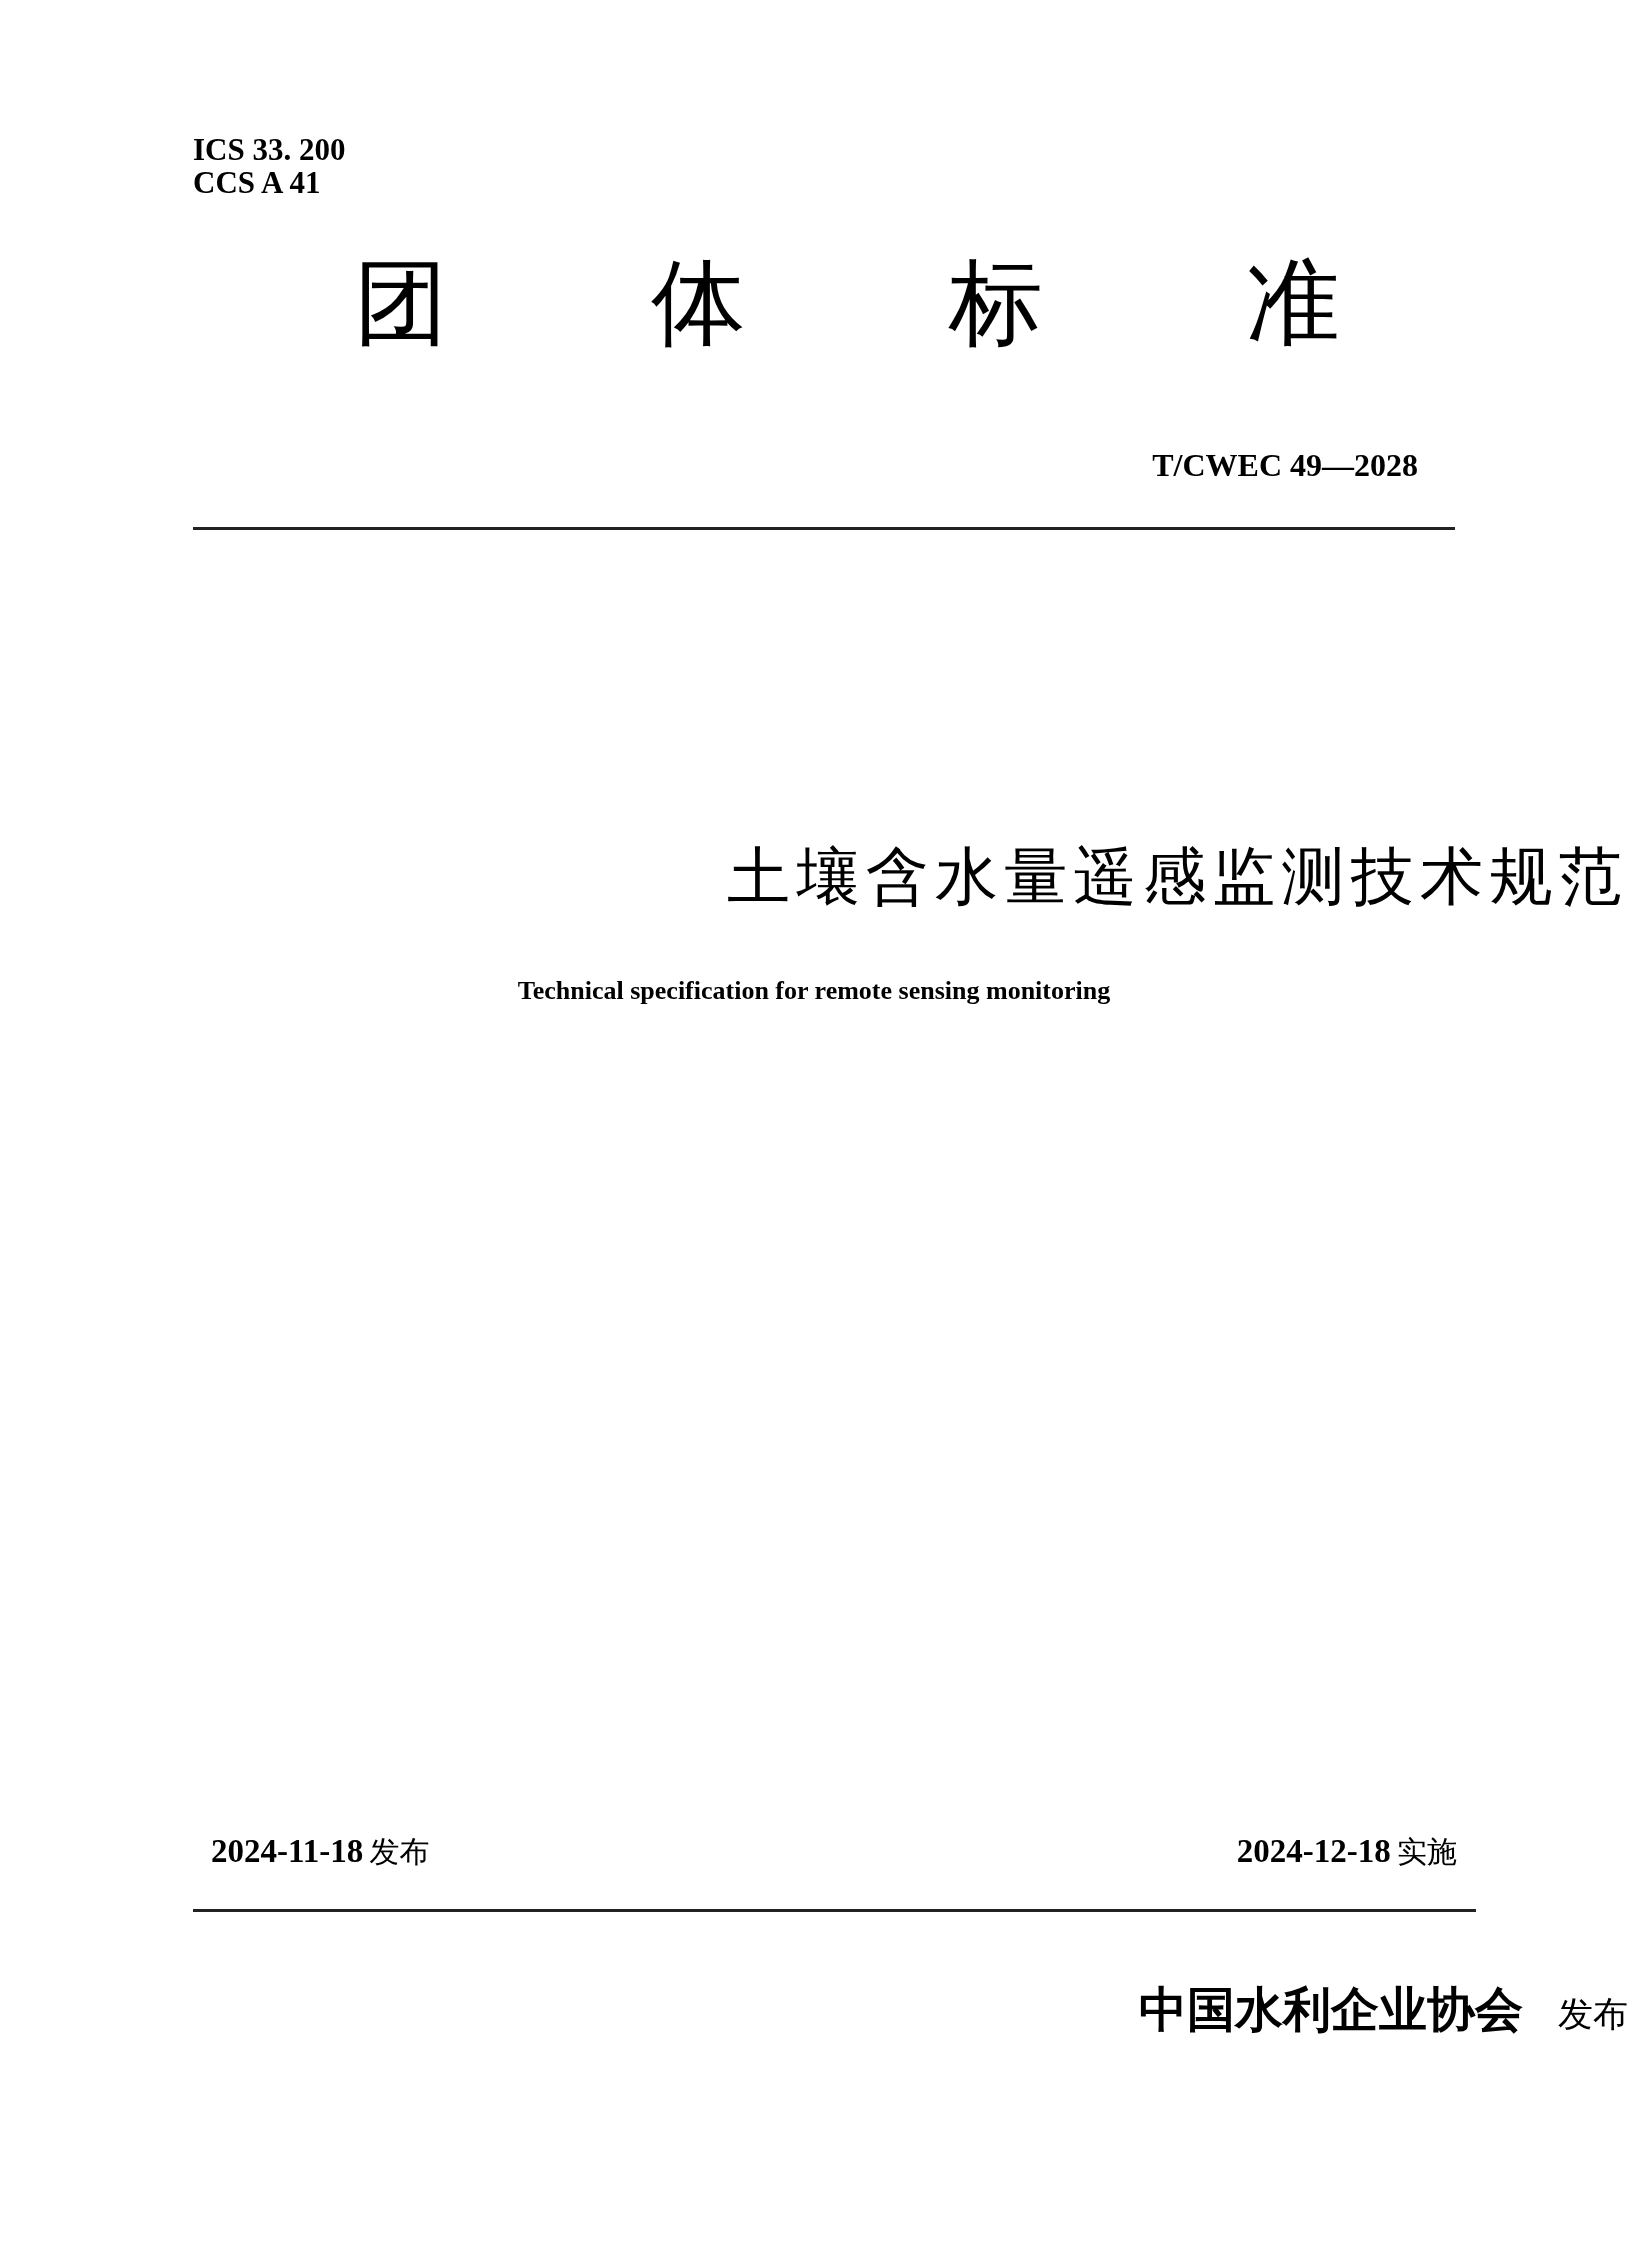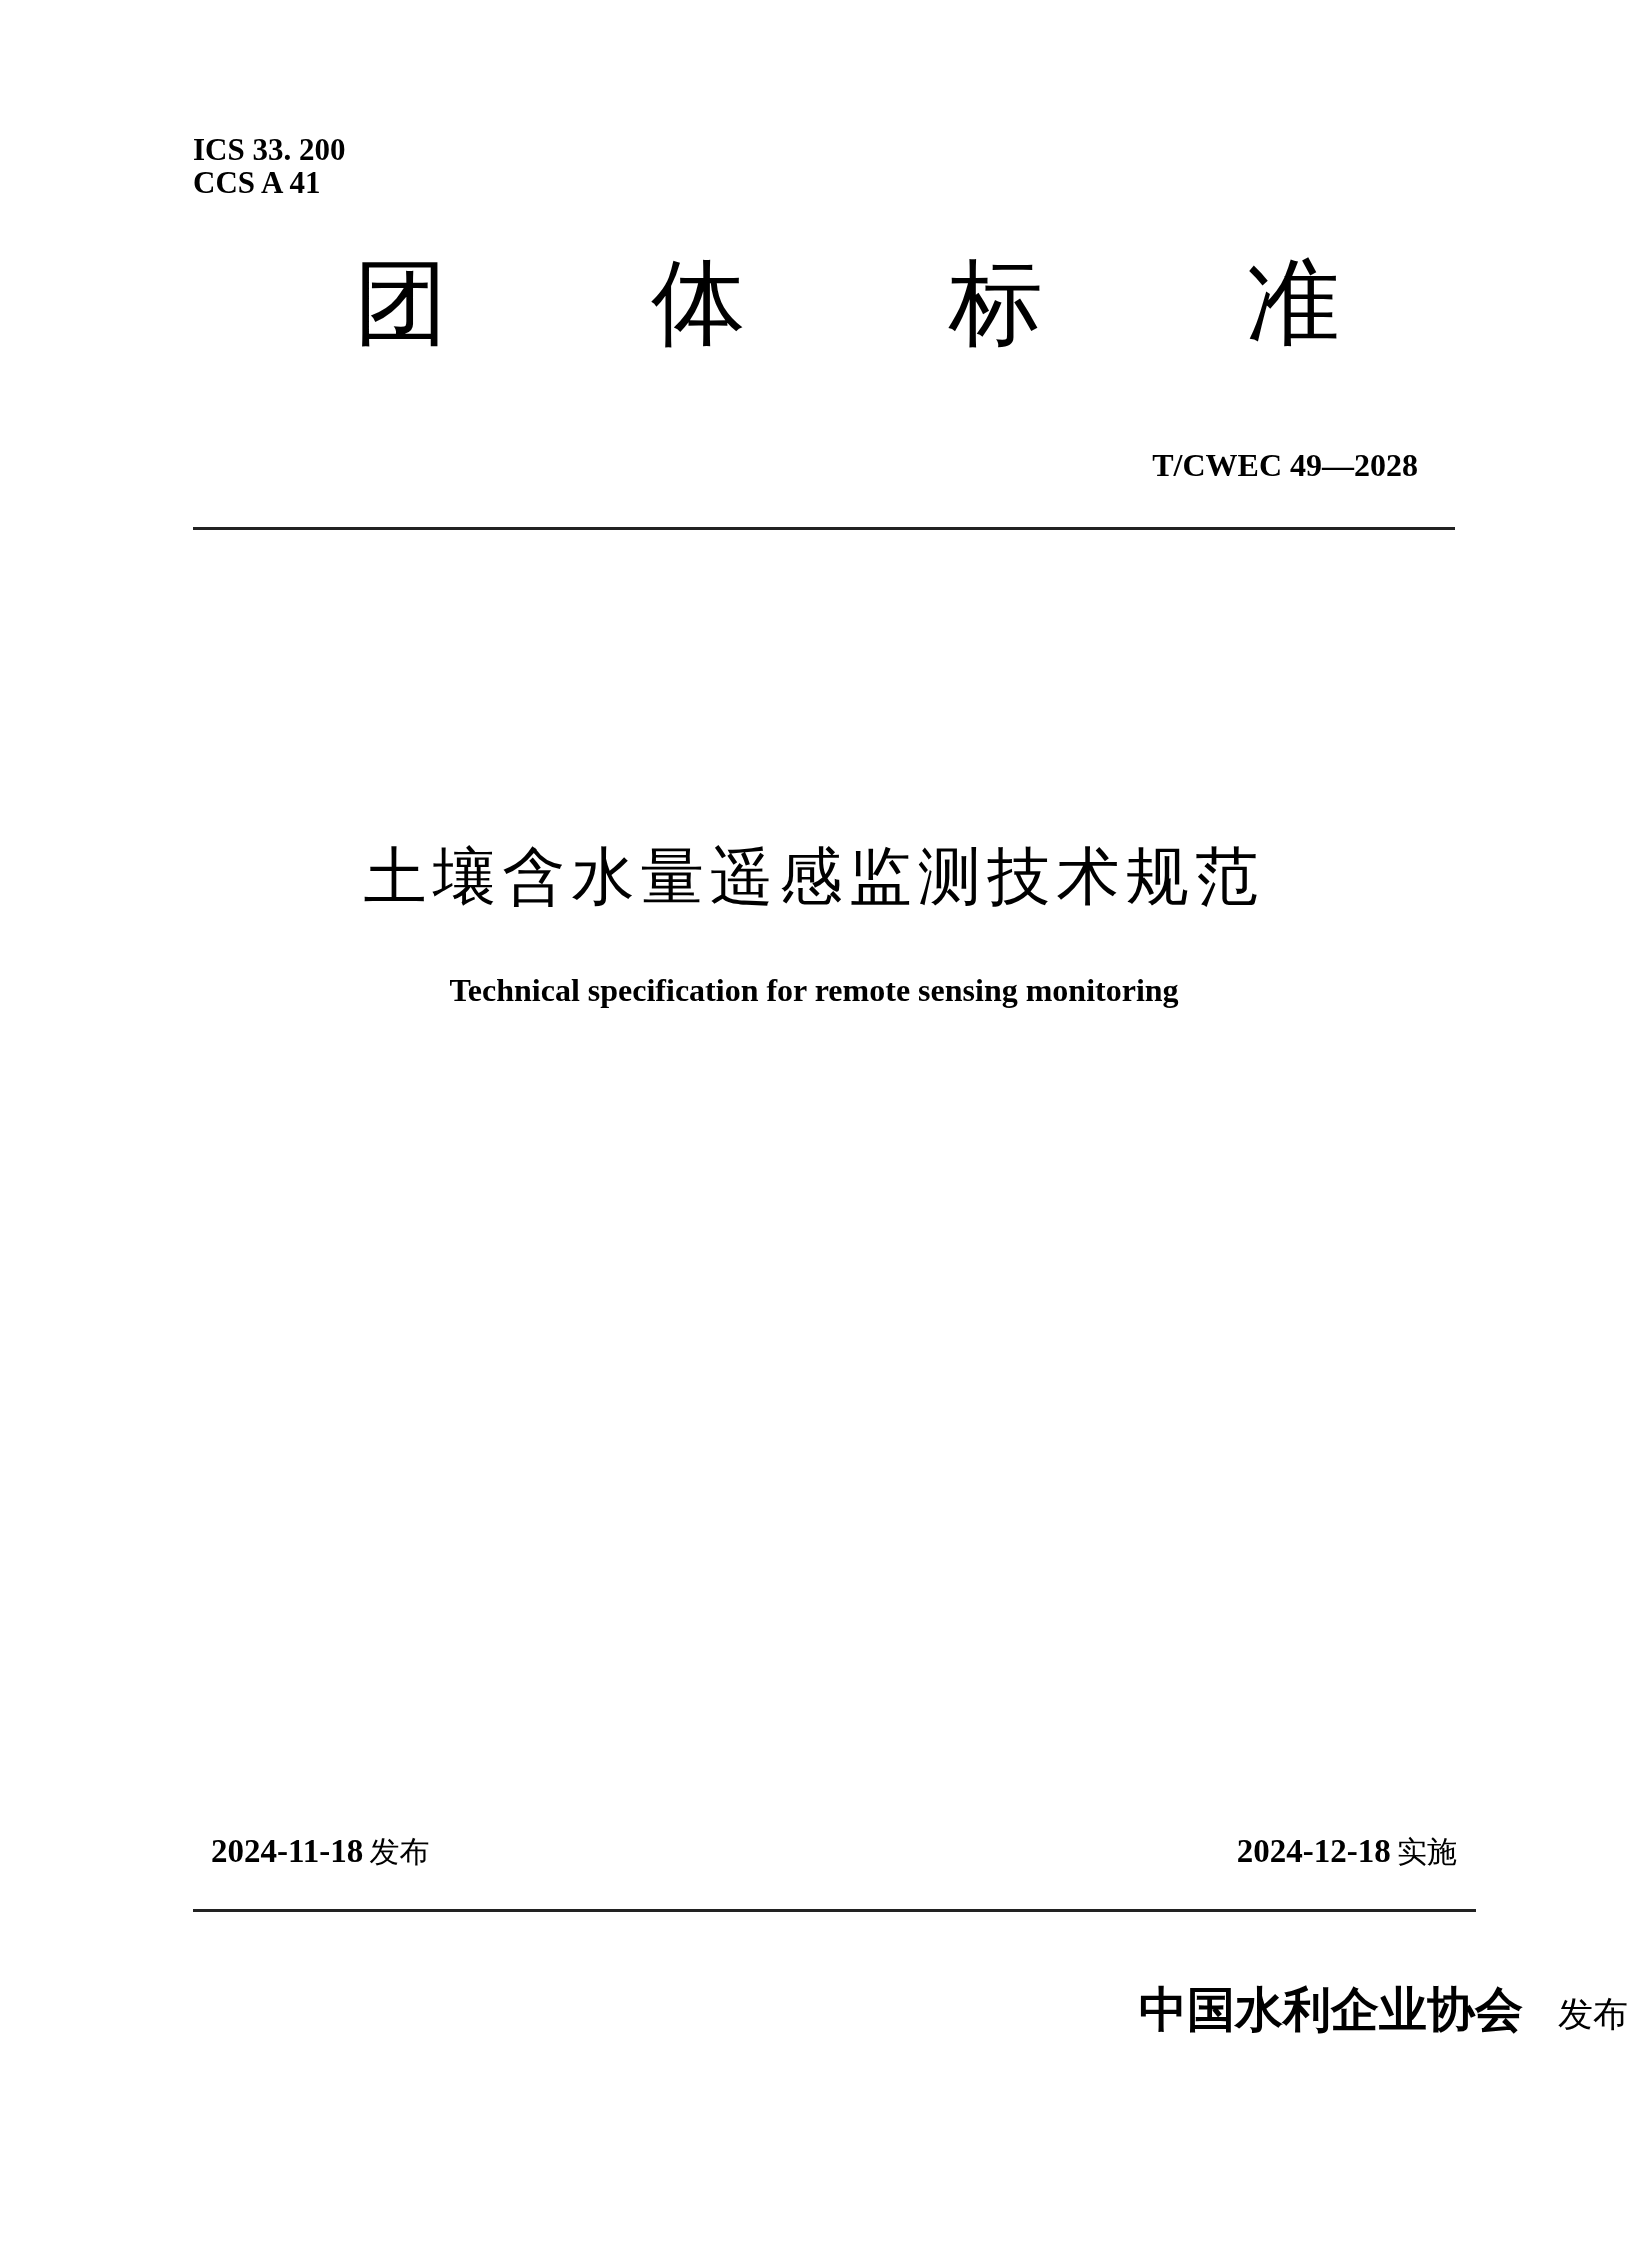--- a/index.html
+++ b/index.html
@@ -54,35 +54,35 @@
       height: 3.2px;
       background: #222222;
     }
     .rule-top { left: 193px; top: 527px; width: 1262px; }
     .rule-bottom { left: 193px; top: 1909px; width: 1283px; }
 
     .title-zh {
       left: 0;
       width: 1628px;
       top: 834px;
-      text-align: center;
+      text-align: right;
       font-family: "DejaVu Sans", sans-serif;
       font-size: 63px;
       letter-spacing: 6.3px;
       white-space: nowrap;
     }
 
     .title-en {
       left: 0;
       width: 1628px;
       top: 960px;
       text-align: center;
       font-family: "Liberation Serif", serif;
       font-weight: bold;
-      font-size: 32px;
+      font-size: 26px;
       line-height: 61px;
     }
     .title-en div { white-space: nowrap; }
 
     .date-left {
       left: 211px;
       top: 1832px;
       font-weight: bold;
       font-size: 33px;
       white-space: nowrap;

